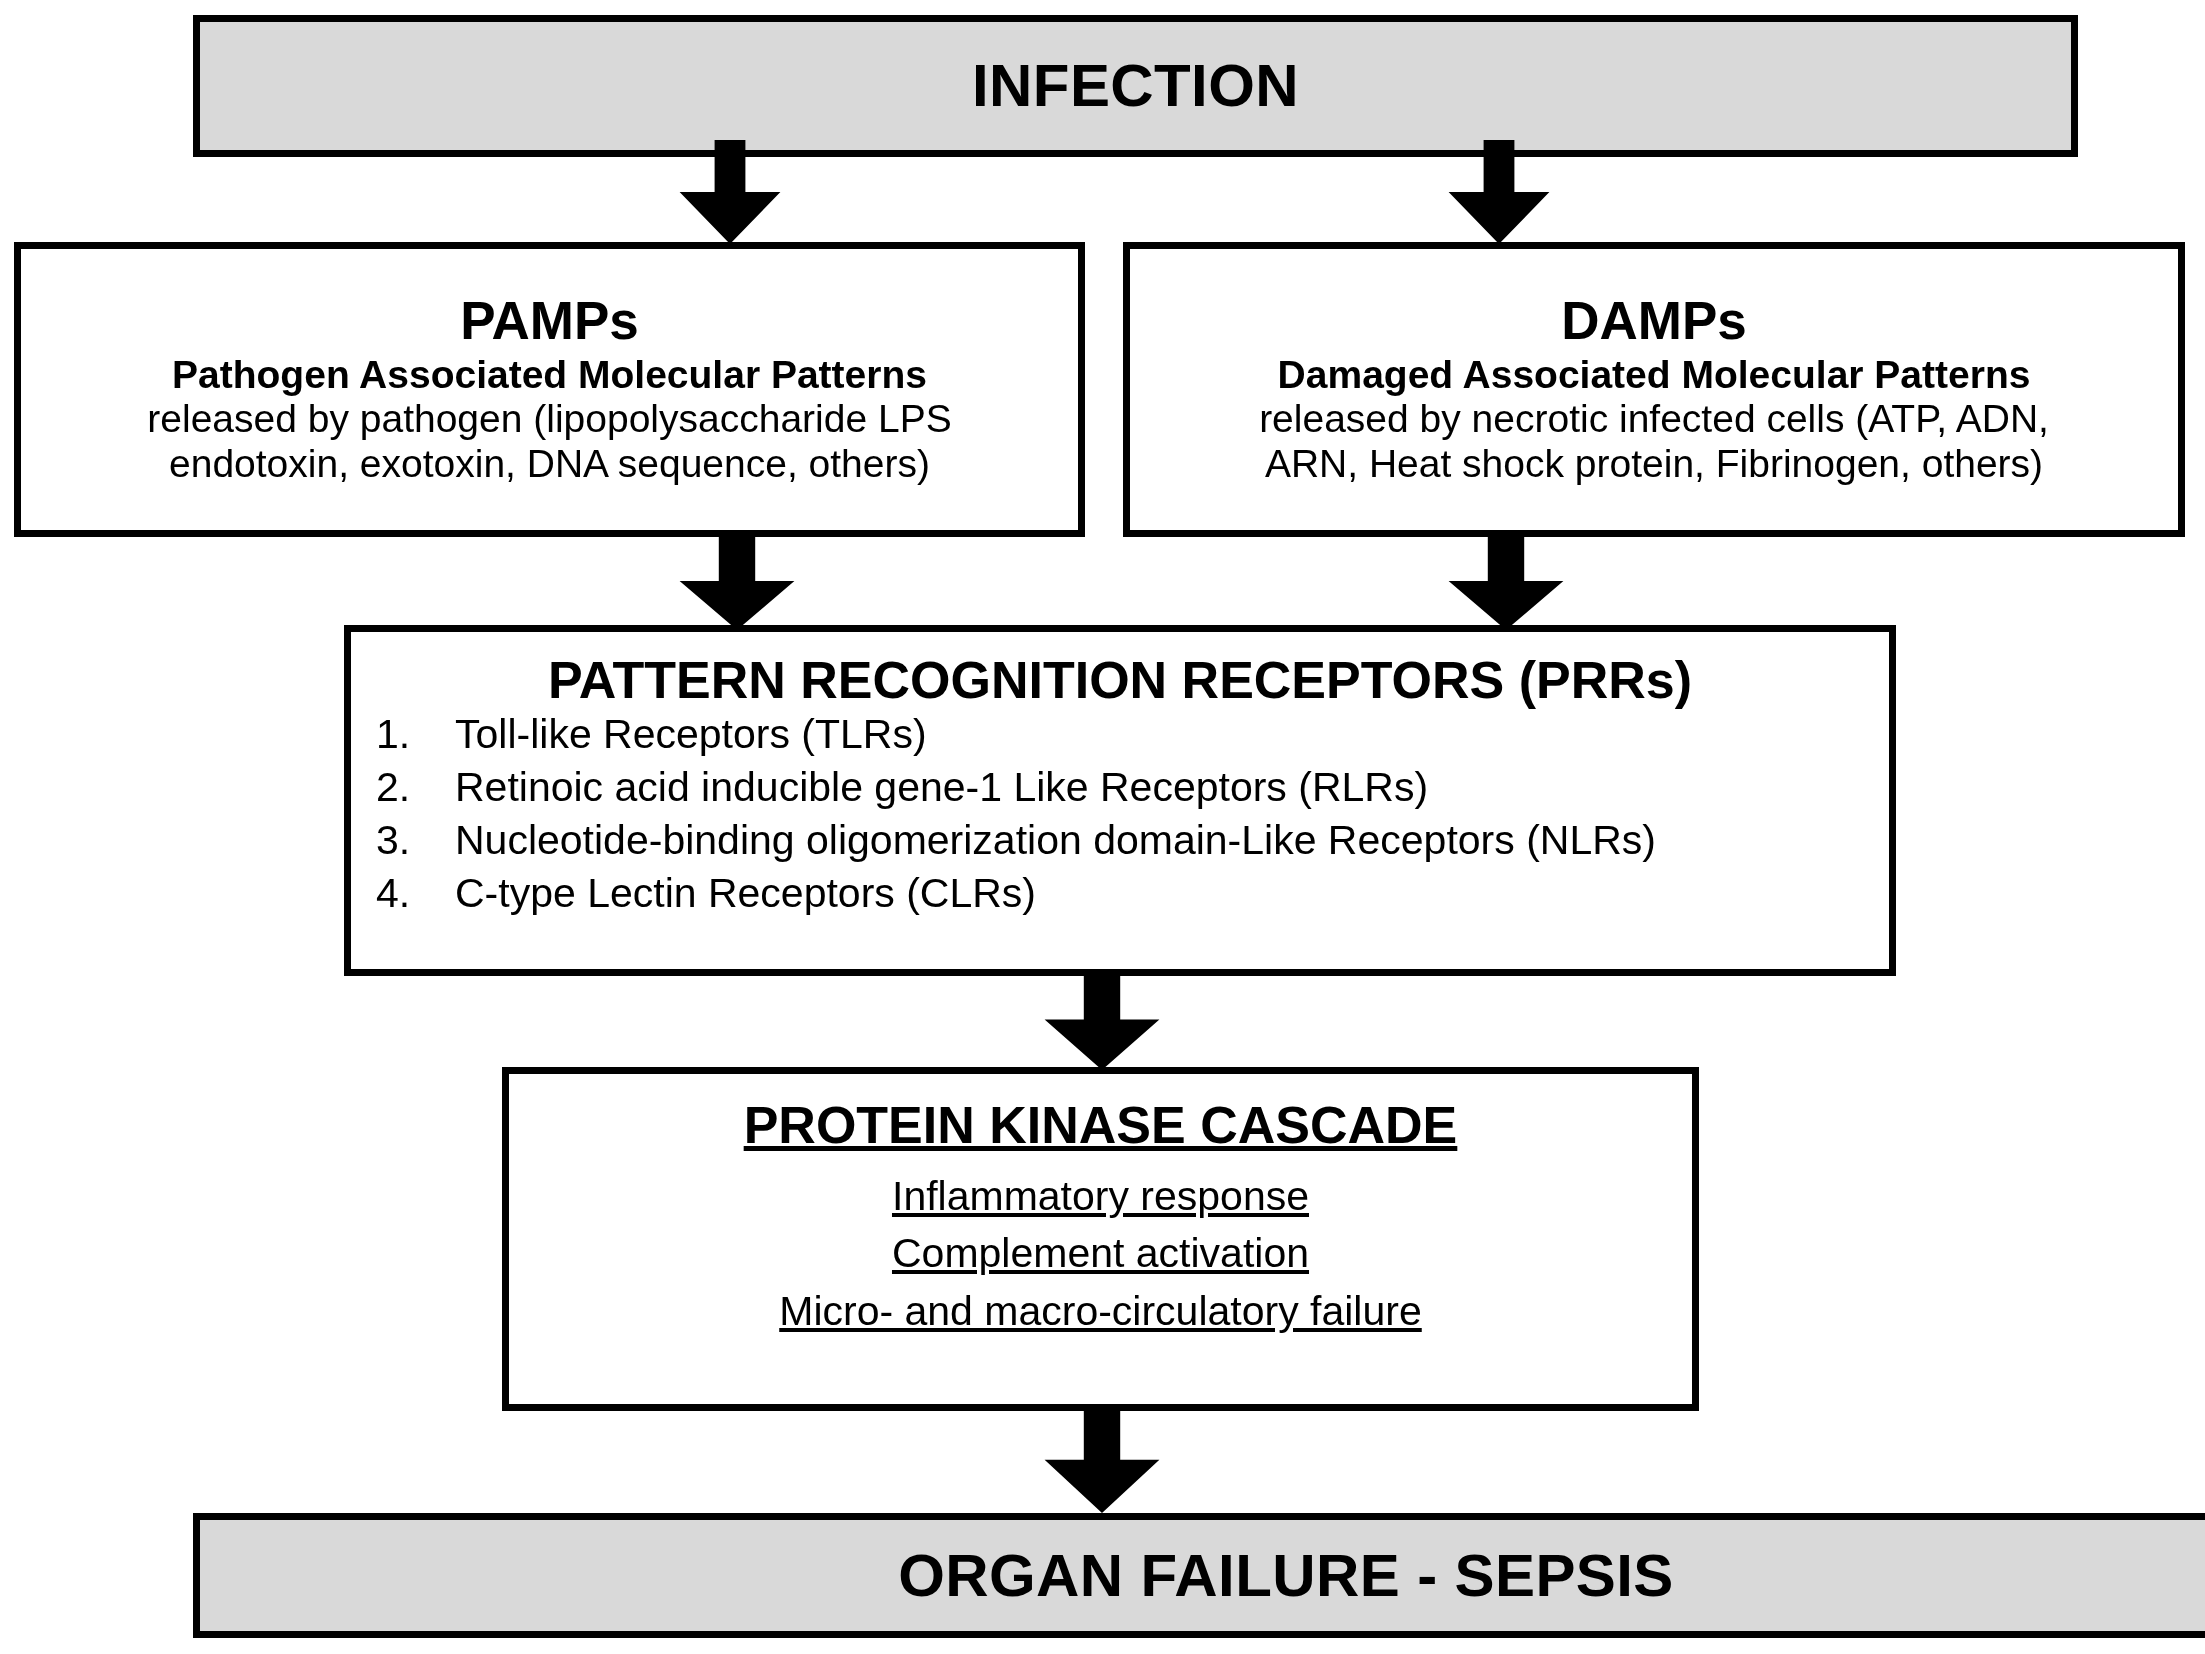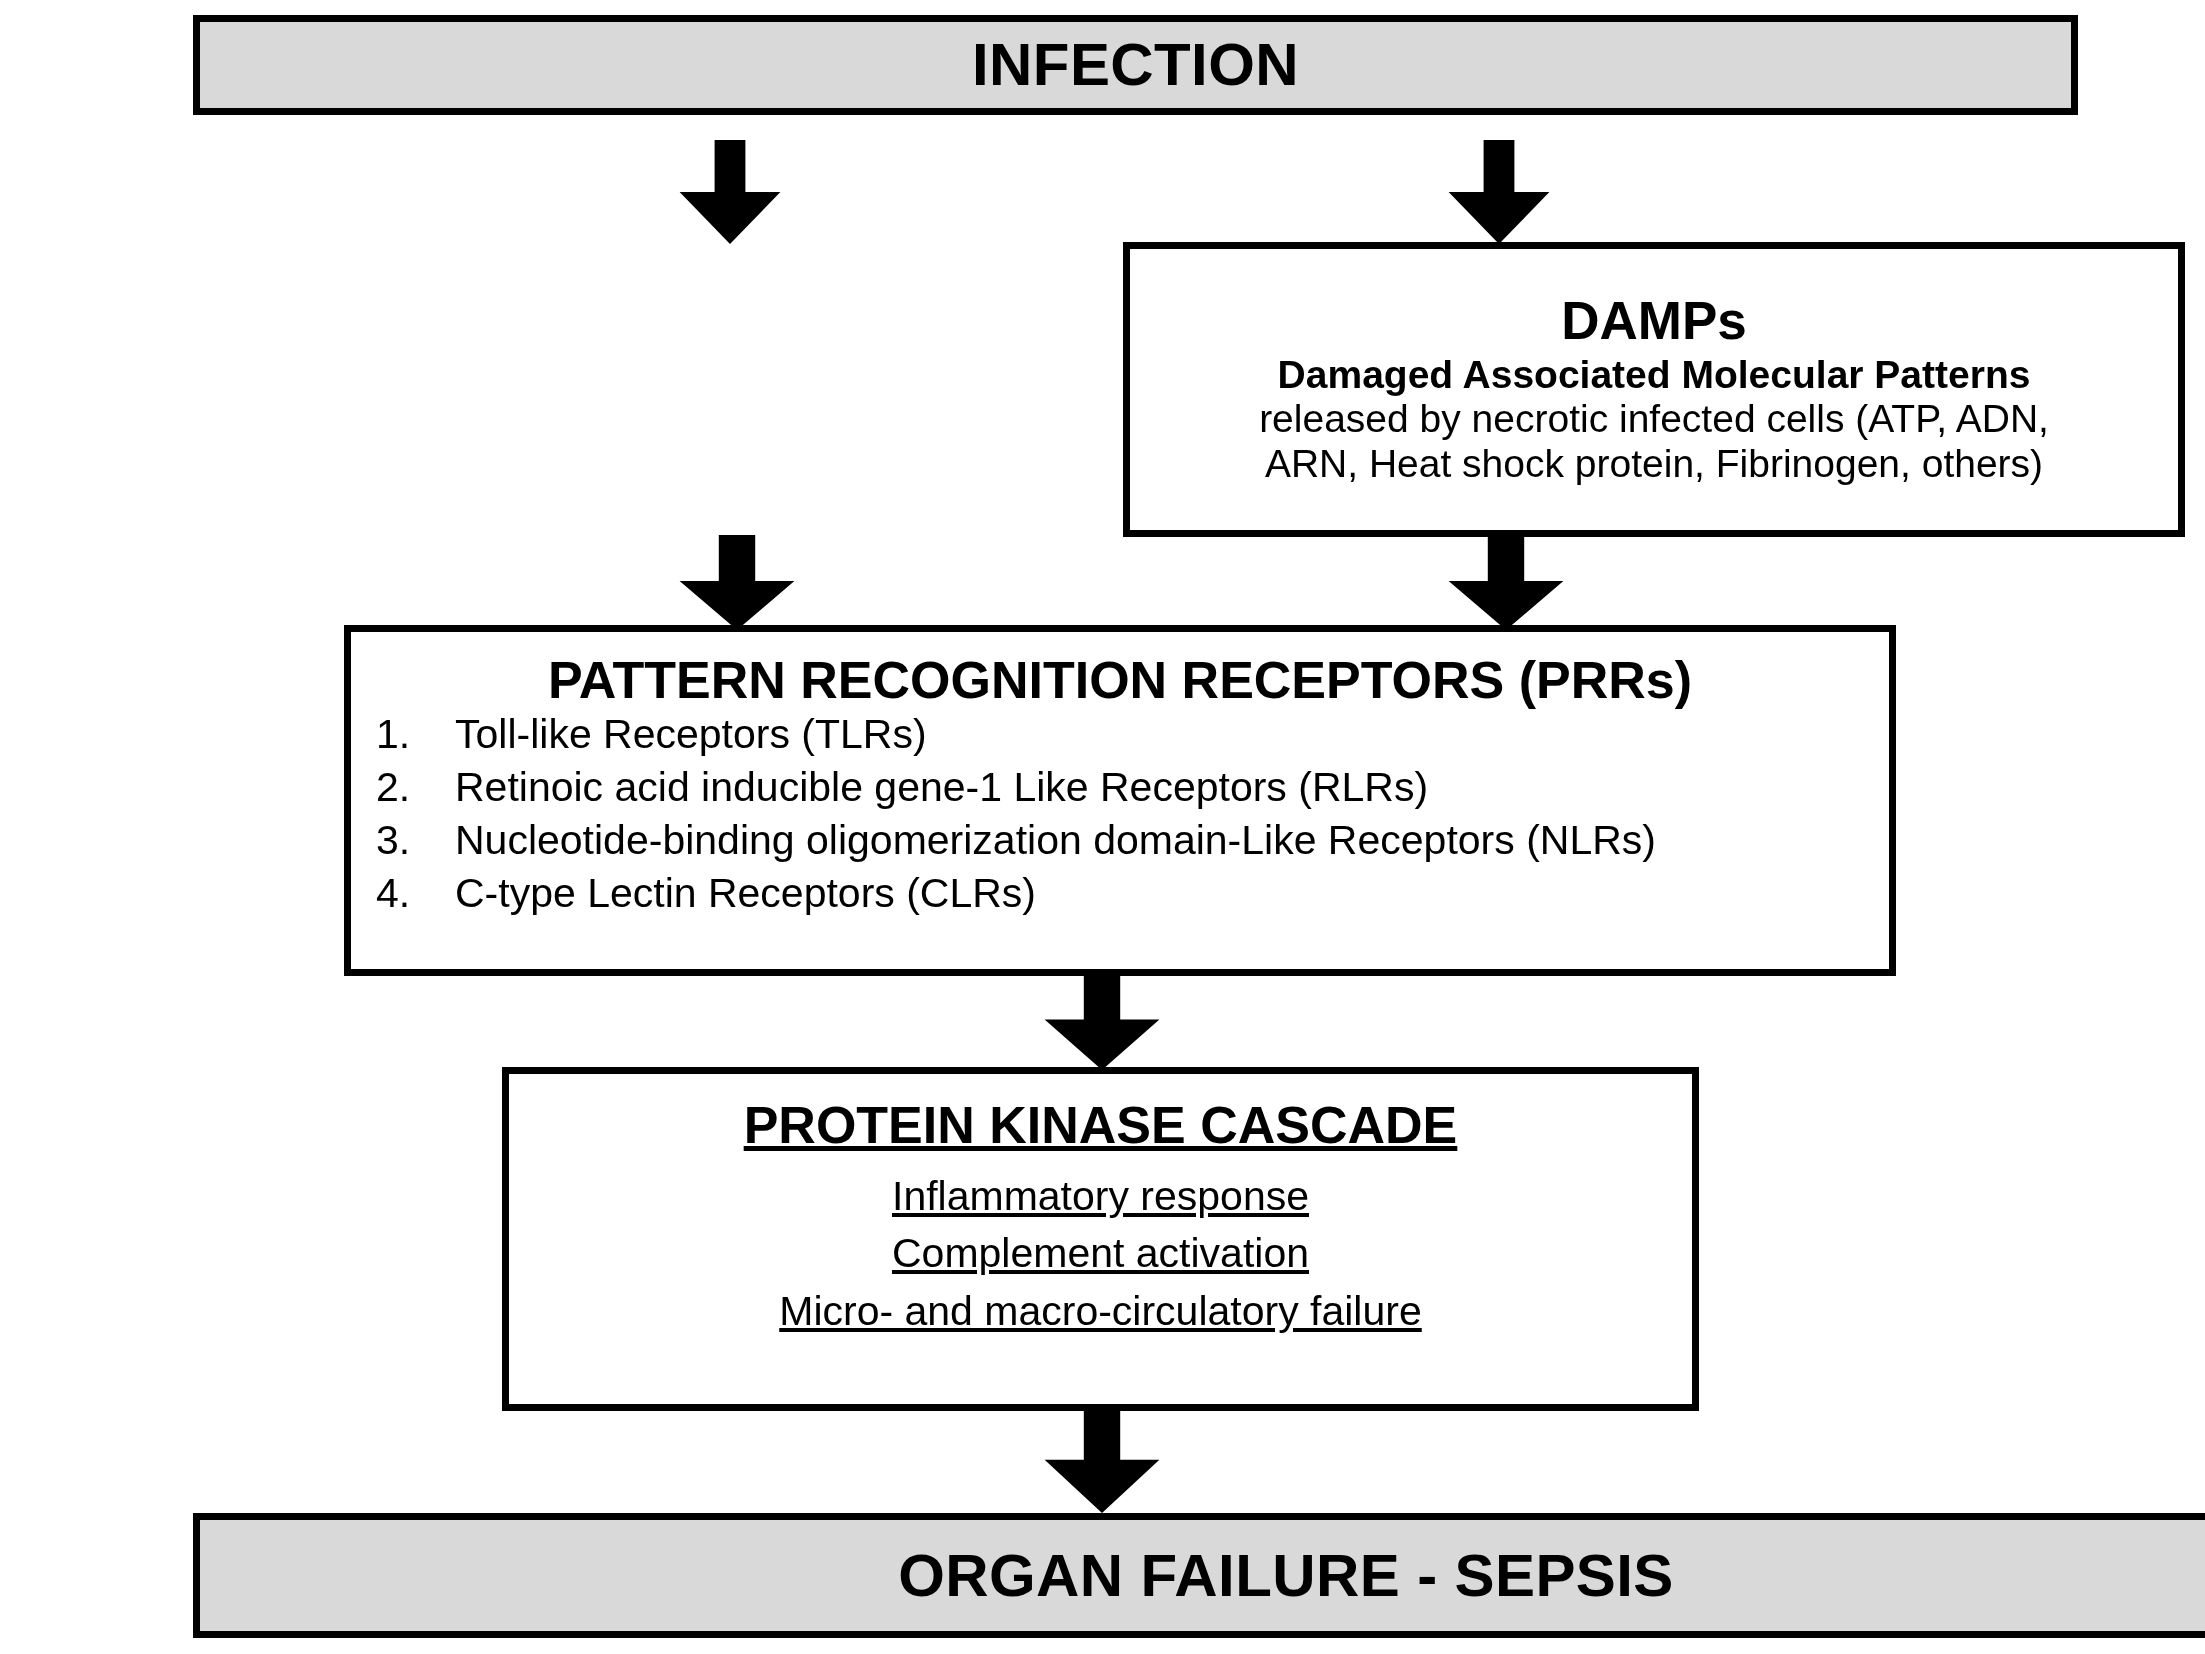--- a/index.html
+++ b/index.html
@@ -112,36 +112,42 @@
     display: block;
     width: 100%;
     height: 100%;
   }
 </style>
 </head>
 <body>
 
 <div id="canvas">
 
-  <div class="box gray" style="left:193px; top:15.4px; width:1885px; height:100px;">
+  <div class="box gray" style="left:193px; top:15.4px; width:1885px; height:142px;">
     <div class="banner-title">INFECTION</div>
   </div>
 
   <div class="arrow" style="left:674px; top:140px; width:112px; height:104px;">
     <svg viewBox="0 0 160 148" preserveAspectRatio="none" aria-hidden="true">
       <polygon points="58,0 102,0 102,74 152,74 80,148 8,74 58,74" fill="#000000"></polygon>
     </svg>
   </div>
 
   <div class="arrow" style="left:1443px; top:140px; width:112px; height:104px;">
     <svg viewBox="0 0 160 148" preserveAspectRatio="none" aria-hidden="true">
       <polygon points="58,0 102,0 102,74 152,74 80,148 8,74 58,74" fill="#000000"></polygon>
     </svg>
   </div>
 
+  <div class="box" style="left:14px; top:242px; width:1071px; height:295px;">
+    <div class="card-title">PAMPs</div>
+    <div class="card-sub">Pathogen Associated Molecular Patterns</div>
+    <div class="card-body">released by pathogen (lipopolysaccharide LPS</div>
+    <div class="card-body">endotoxin, exotoxin, DNA sequence, others)</div>
+  </div>
 
   <div class="box" style="left:1123px; top:242px; width:1062px; height:295px;">
     <div class="card-title">DAMPs</div>
     <div class="card-sub">Damaged Associated Molecular Patterns</div>
     <div class="card-body">released by necrotic infected cells (ATP, ADN,</div>
     <div class="card-body">ARN, Heat shock protein, Fibrinogen, others)</div>
   </div>
 
   <div class="arrow" style="left:674px; top:535px; width:126px; height:95px;">
     <svg viewBox="0 0 180 136" preserveAspectRatio="none" aria-hidden="true">

